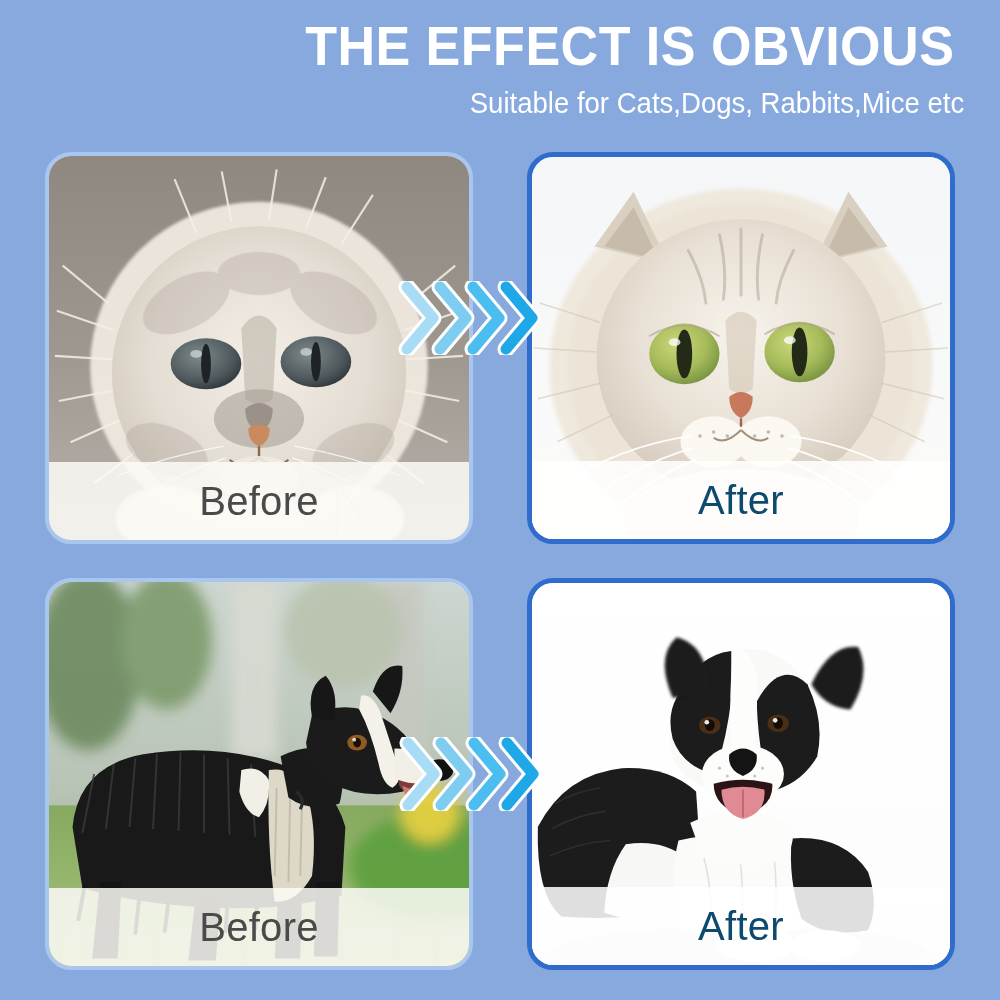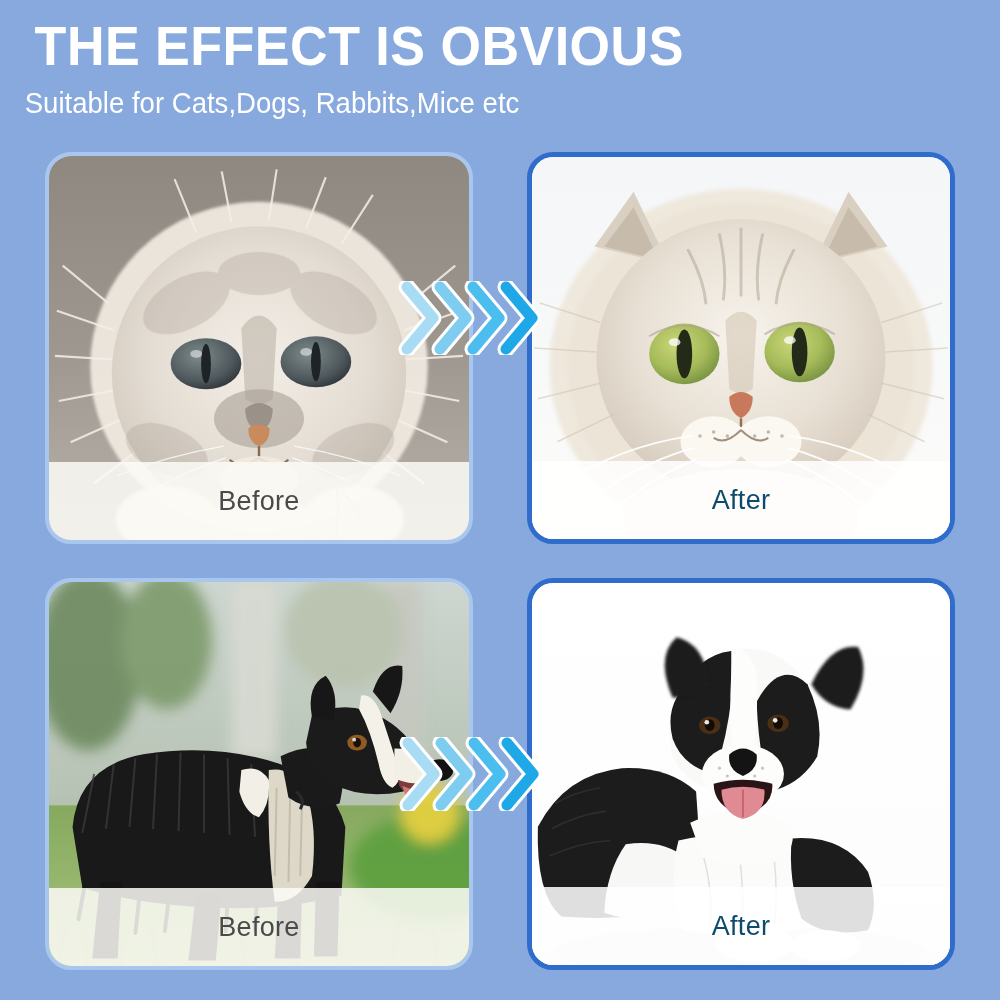--- a/index.html
+++ b/index.html
@@ -14,21 +14,21 @@
   .poster {
     position:relative;
     width:1000px; height:1000px;
     background:#87a9dd;
   }
 
   
   .header {
     position:absolute;
     top:0; left:0; width:989px; height:140px;
-    text-align:left;
+    text-align:right;
   }
   .title {
     margin-top:16px;
     font-size:56px;
     line-height:60px;
     font-weight:bold;
     color:#ffffff;
     letter-spacing:0.5px;
     transform:scaleX(0.93);
     font-family:"Liberation Sans", sans-serif;
@@ -69,21 +69,21 @@
 
   
   .caption {
     position:absolute;
     left:0; right:0; bottom:0;
     height:78px;
     display:flex;
     align-items:center;
     justify-content:center;
     background:rgba(255,255,255,0.80);
-    font-size:27px;
+    font-size:40px;
     font-weight:400;
     letter-spacing:0.3px;
   }
   .caption.before-cap { color:#4a4a4a; background:rgba(252,250,246,0.86); }
   .caption.after-cap  { color:#0c4a6e; background:rgba(255,255,255,0.86); }
 
   
   .arrows {
     position:absolute;
     display:flex;

